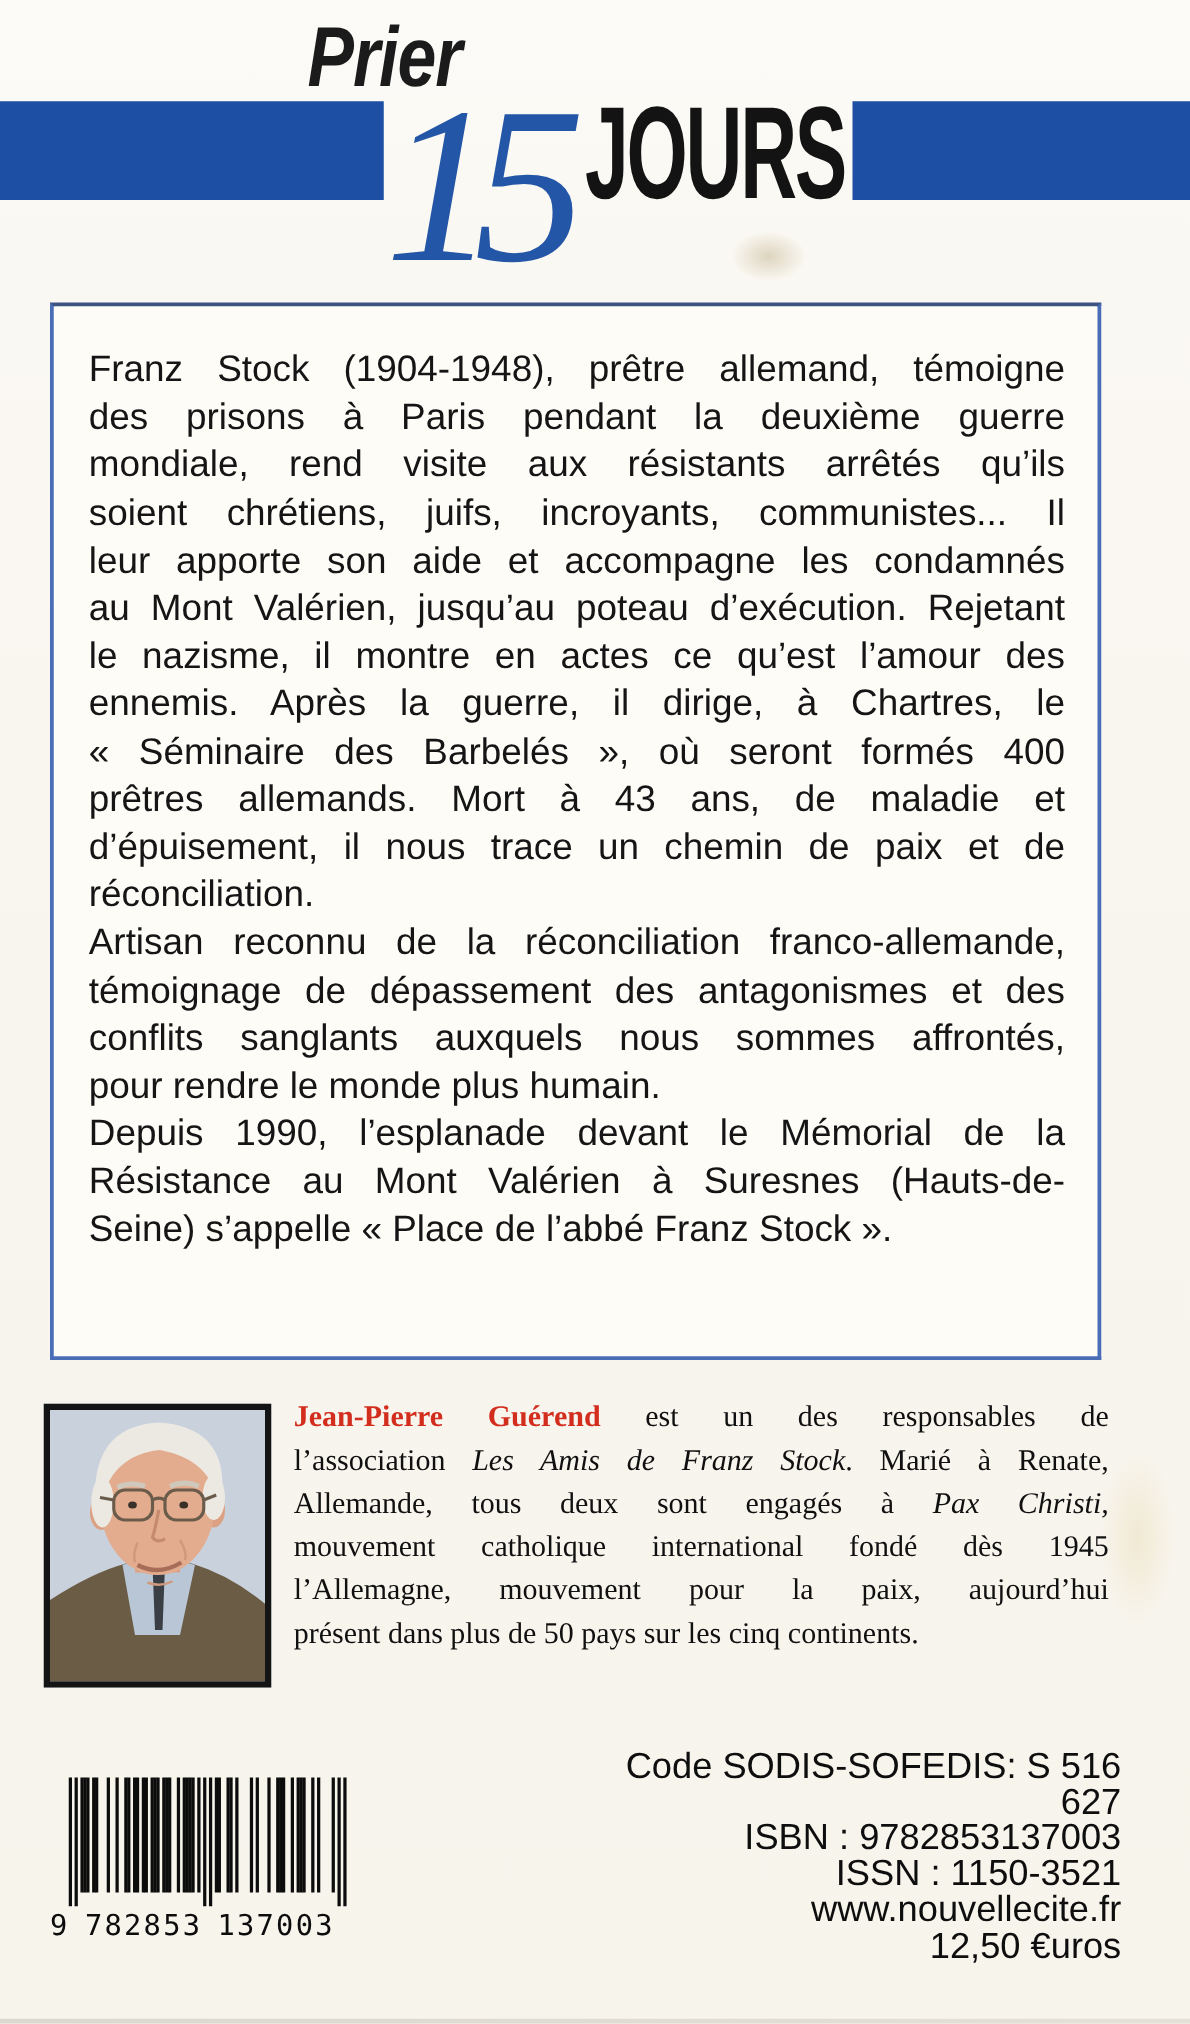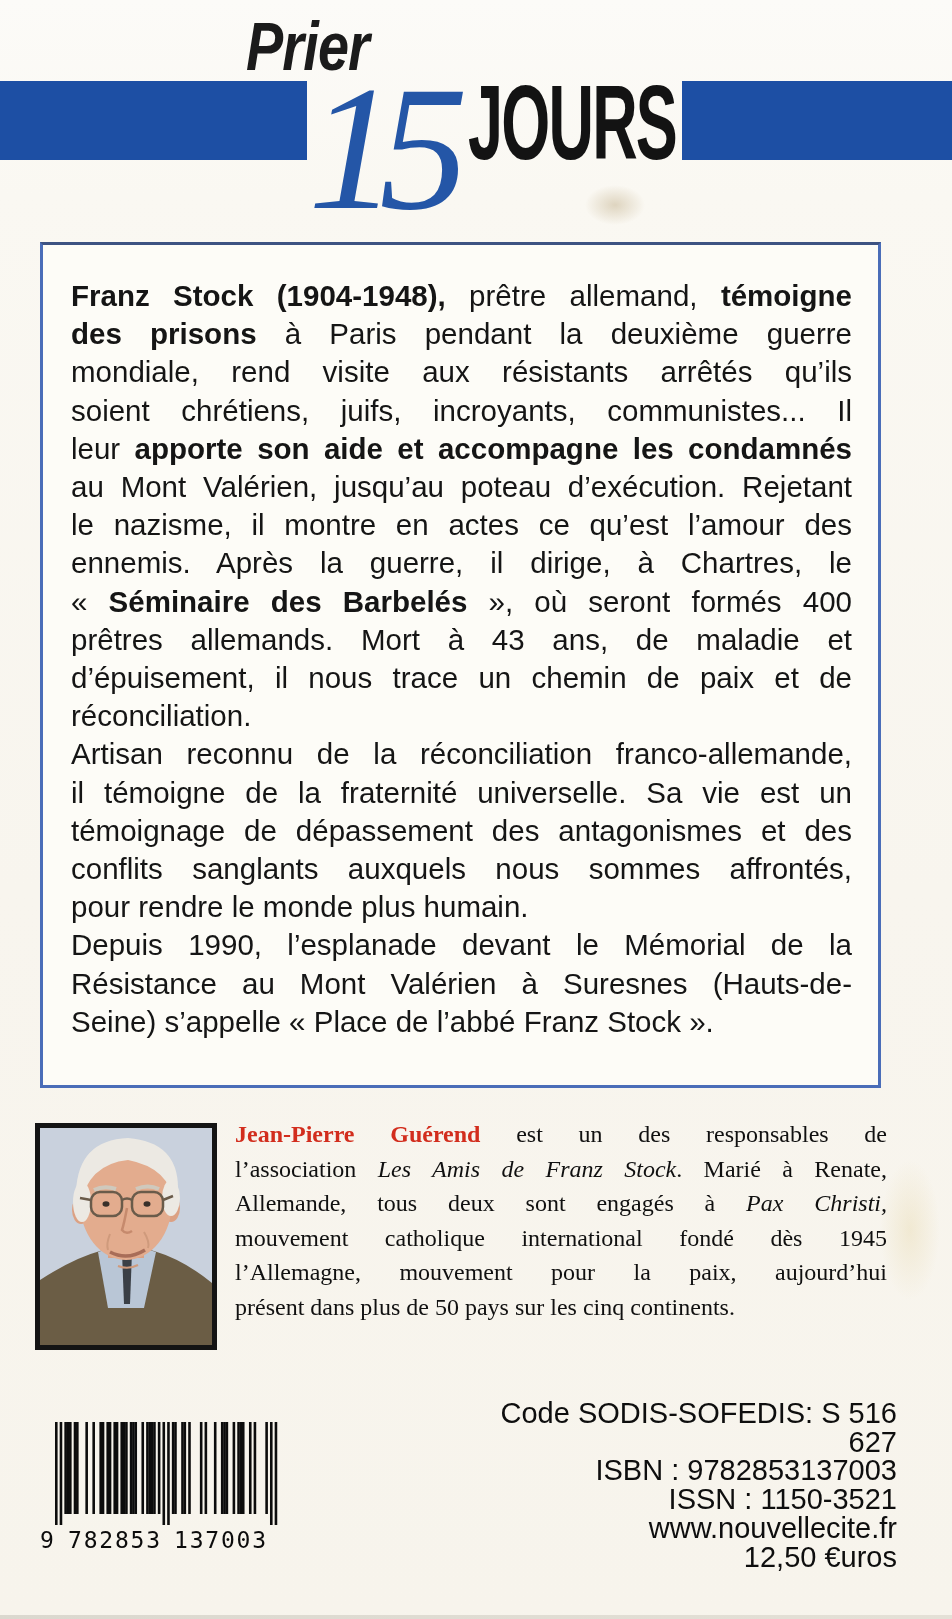--- a/index.html
+++ b/index.html
@@ -45,21 +45,21 @@
     box-sizing:border-box;background:#fdfcf7;
     border:3px solid #4a6db8;border-top-color:#3d5382;
   }
   .summary-text{
     position:absolute;left:28px;right:26px;top:32px;
     font-size:29.5px;line-height:38.2px;color:#151515;
     font-family:"Liberation Sans",sans-serif;
   }
   .jline{text-align:justify;text-align-last:justify;}
   .jline.last{text-align-last:left;}
-  .seg-b{font-weight:bold;}
+  .seg-b{font-weight:normal;}
   .seg-i{font-style:italic;}
   .seg-nb{font-weight:bold;color:#d22d1d;}
 
   
   .author-photo{
     position:absolute;left:35px;top:1123px;width:182px;height:227px;
     box-sizing:border-box;border:5px solid #141414;background:#c9d1dd;
   }
   .author-photo svg{display:block;width:100%;height:100%;}
   .bio-text{
@@ -113,21 +113,20 @@
         <div class="jline"><span>soient chrétiens, juifs, incroyants, communistes... Il</span></div>
         <div class="jline"><span>leur </span><span class="seg-b">apporte son aide et accompagne les condamnés</span></div>
         <div class="jline"><span>au Mont Valérien, jusqu’au poteau d’exécution. Rejetant</span></div>
         <div class="jline"><span>le nazisme, il montre en actes ce qu’est l’amour des</span></div>
         <div class="jline"><span>ennemis. Après la guerre, il dirige, à Chartres, le</span></div>
         <div class="jline"><span>« </span><span class="seg-b">Séminaire des Barbelés</span><span> », où seront formés 400</span></div>
         <div class="jline"><span>prêtres allemands. Mort à 43 ans, de maladie et</span></div>
         <div class="jline"><span>d’épuisement, il nous trace un chemin de paix et de</span></div>
         <div class="jline last"><span>réconciliation.</span></div>
         <div class="jline"><span>Artisan reconnu de la réconciliation franco-allemande,</span></div>
-        <div class="jline"><span>il témoigne de la fraternité universelle. Sa vie est un</span></div>
         <div class="jline"><span>témoignage de dépassement des antagonismes et des</span></div>
         <div class="jline"><span>conflits sanglants auxquels nous sommes affrontés,</span></div>
         <div class="jline last"><span>pour rendre le monde plus humain.</span></div>
         <div class="jline"><span>Depuis 1990, l’esplanade devant le Mémorial de la</span></div>
         <div class="jline"><span>Résistance au Mont Valérien à Suresnes (Hauts-de-</span></div>
         <div class="jline last"><span>Seine) s’appelle « Place de l’abbé Franz Stock ».</span></div>
       </div>
   </div>
 
   <div>

